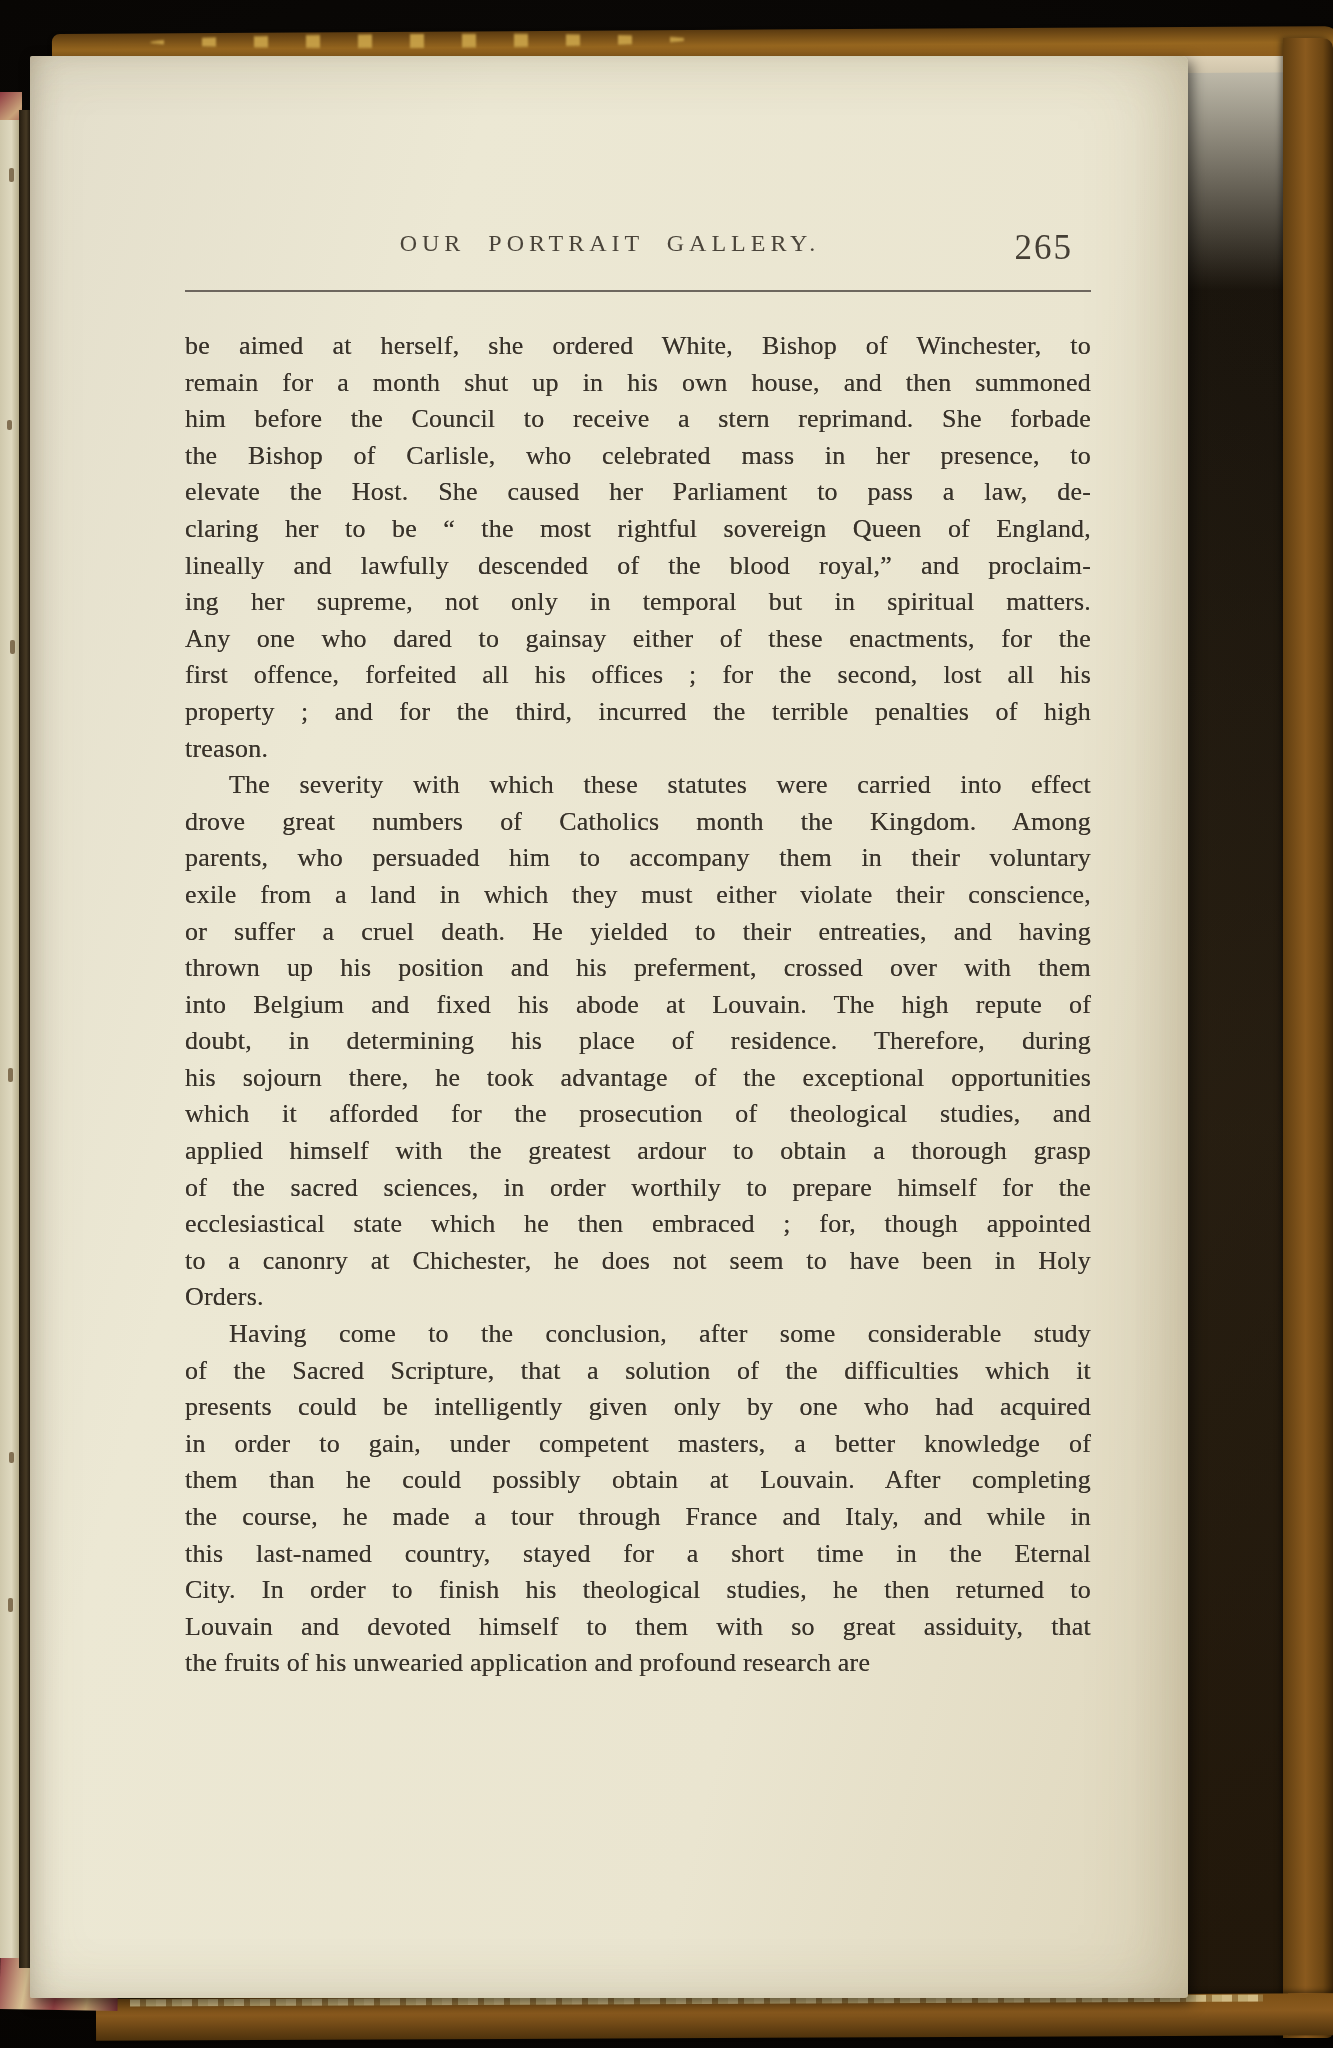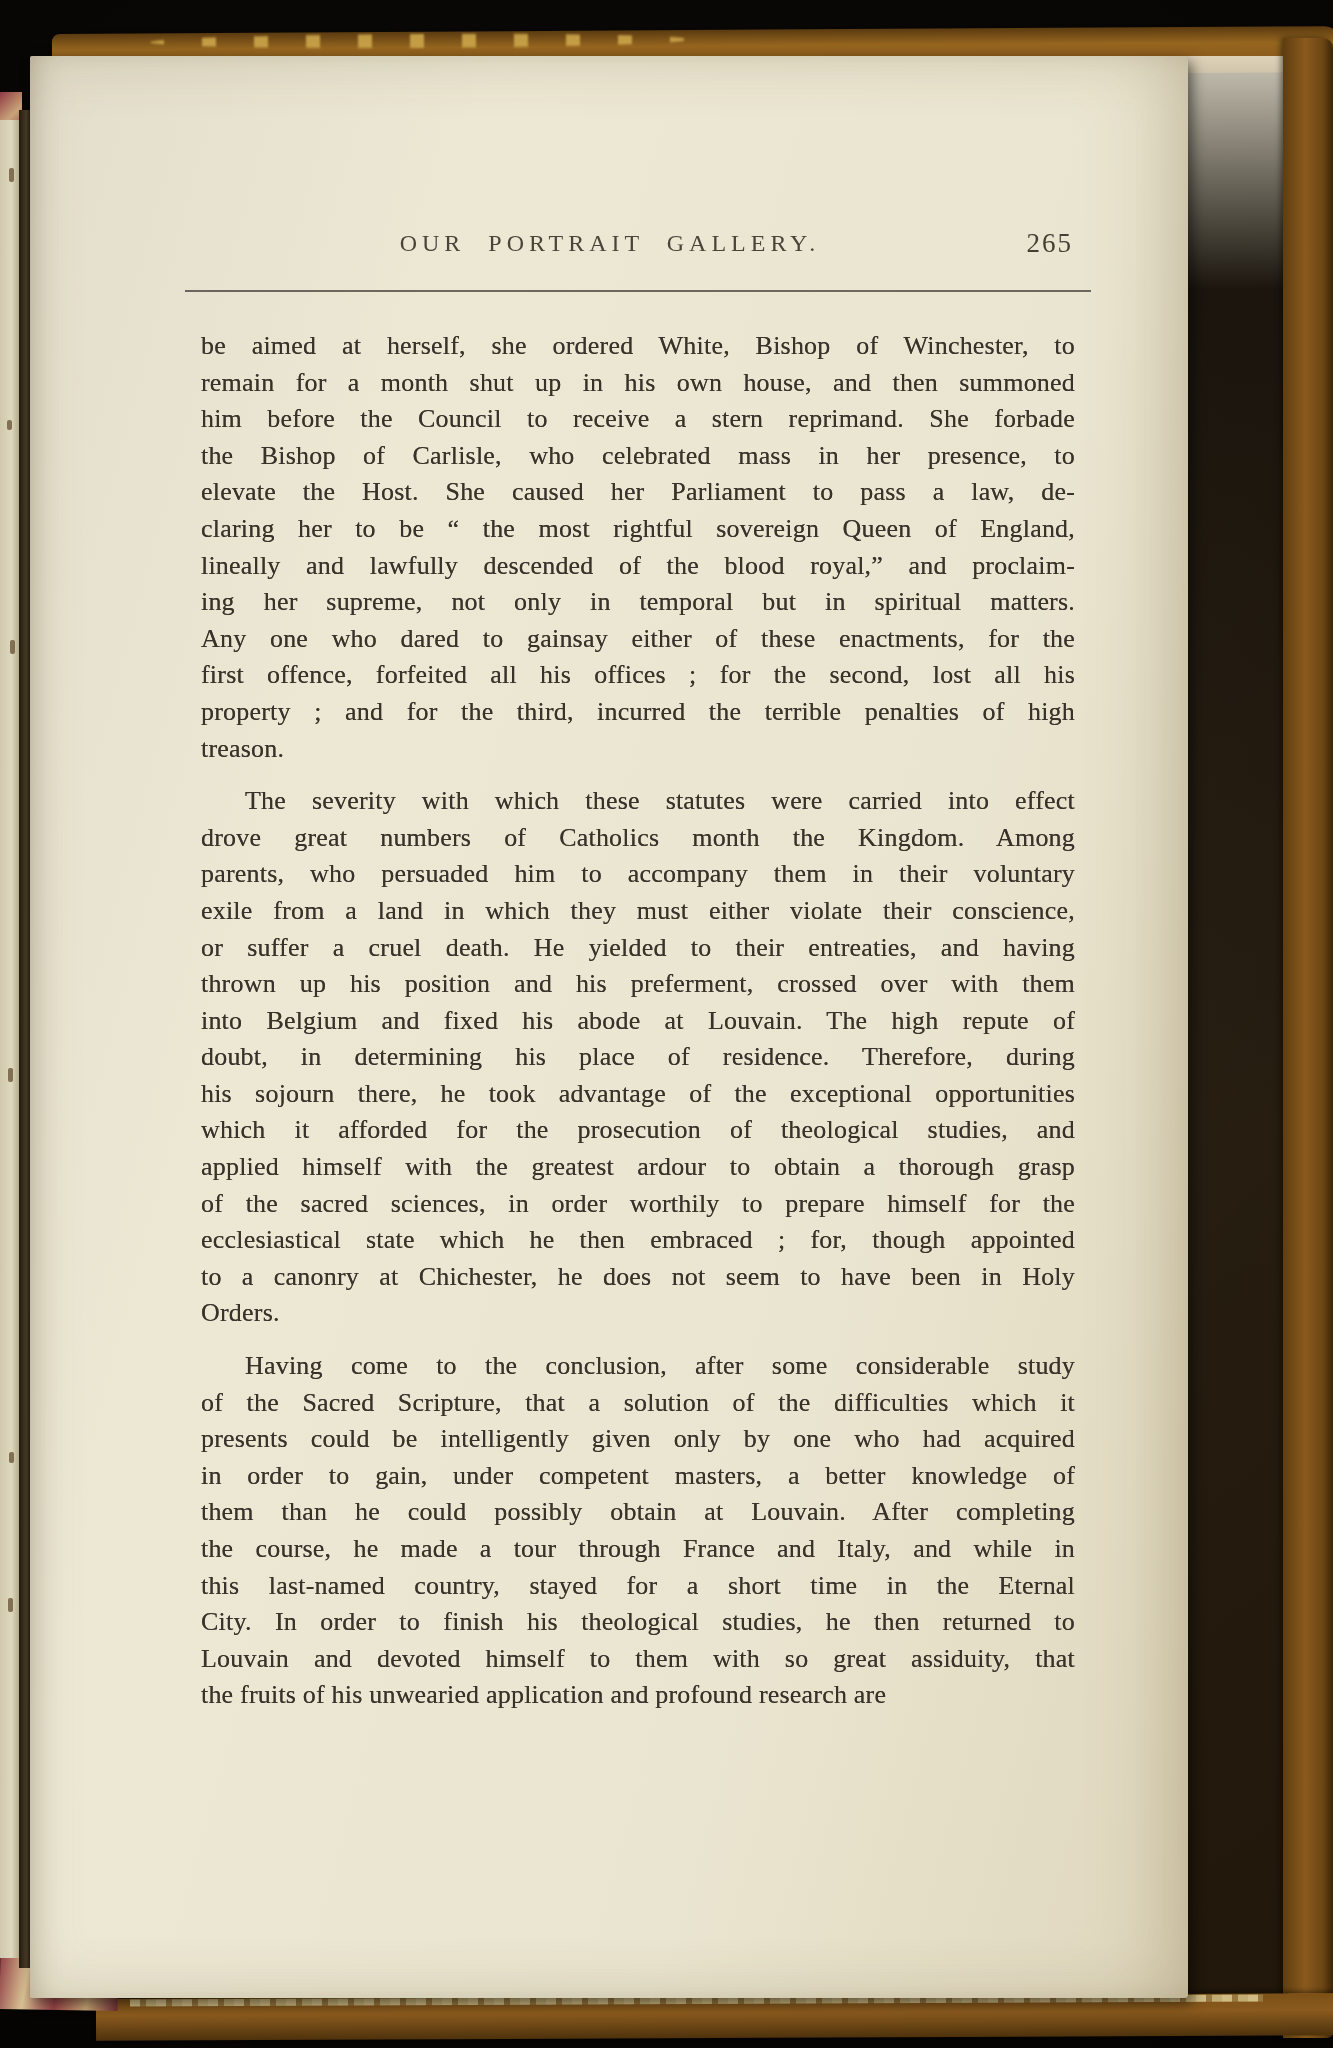--- a/index.html
+++ b/index.html
@@ -44,24 +44,24 @@
     background:linear-gradient(105deg,#e3decb 0%,#ece8d4 28%,#eae5d0 68%,#dfd7bd 100%);
     border-radius:2px 6px 4px 2px;
     box-shadow:inset -45px 0 90px -35px rgba(110,88,48,.28),
                inset 18px 0 30px -18px rgba(90,70,40,.35),
                inset 0 0 60px rgba(125,105,62,.12),
                4px 5px 14px rgba(0,0,0,.55);padding-left:48px;}
   .content{position:absolute;left:155px;top:174px;width:906px;}
   .header-row{position:relative;height:34px;color:#453f35;}
   .title{position:absolute;left:0;width:100%;text-align:center;transform:translateX(-28px);
     font-size:24px;letter-spacing:5px;word-spacing:12px;color:#4a443a;}
-  .pagenum{position:absolute;right:18px;top:-2px;font-size:27px;letter-spacing:2px;color:#443e34;}
+  .pagenum{position:absolute;right:18px;top:-2px;font-size:35px;letter-spacing:2px;color:#443e34;}
   .rule{margin-top:26px;border-top:2px solid #57504a;opacity:.85;}
   .body-text{margin-top:36px;color:#38322a;}
-  .para{margin:16px;}
+  .para{margin:0;}
   .line{font-size:26px;line-height:36.6px;height:36.6px;overflow:hidden;
     text-align:justify;text-align-last:justify;
     letter-spacing:.2px;text-shadow:0 0 .5px rgba(56,50,42,.75);}
   .line.last{text-align:left;text-align-last:left;}
   .line.indent{text-indent:44px;}
   
   .speck{position:absolute;width:5px;height:14px;background:#6b5638;border-radius:2px;opacity:.8;}
   .s1{left:9px;top:168px;}  .s2{left:7px;top:420px;height:10px;}
   .s3{left:10px;top:640px;} .s4{left:8px;top:1068px;}
   .s5{left:9px;top:1452px;height:11px;} .s6{left:8px;top:1598px;}

